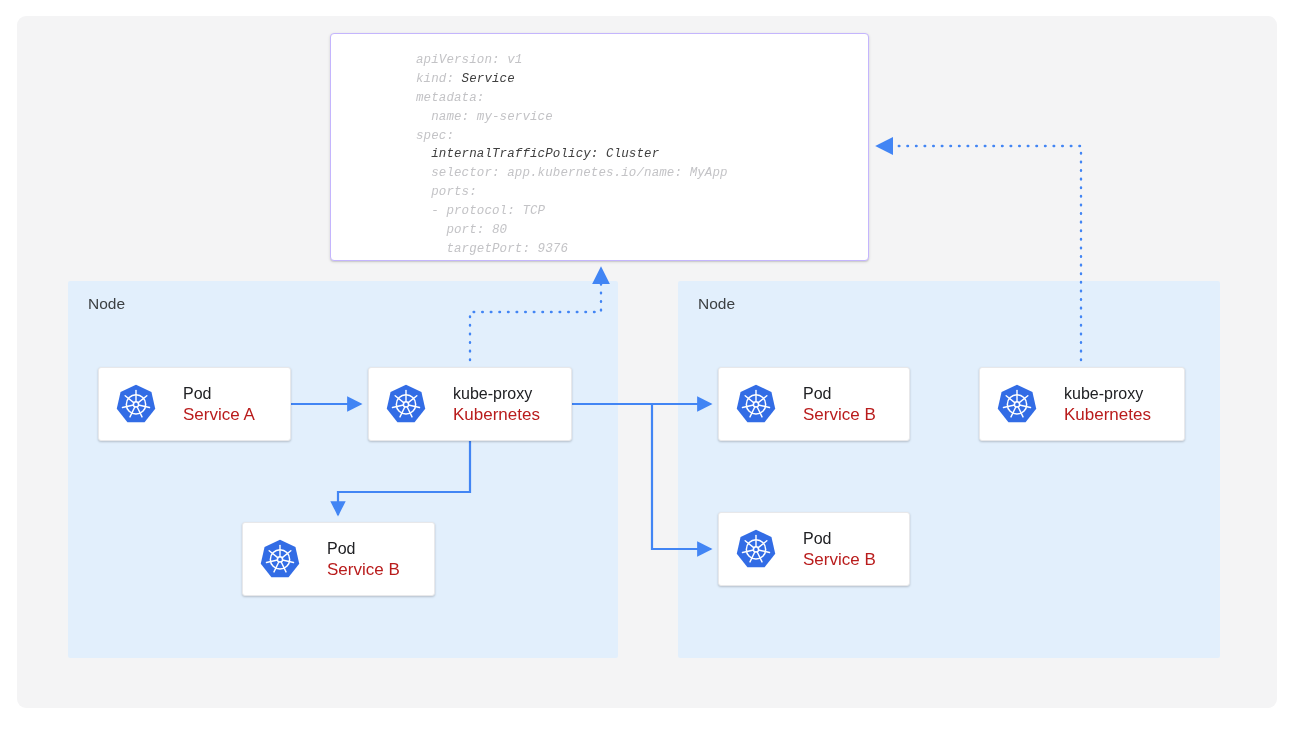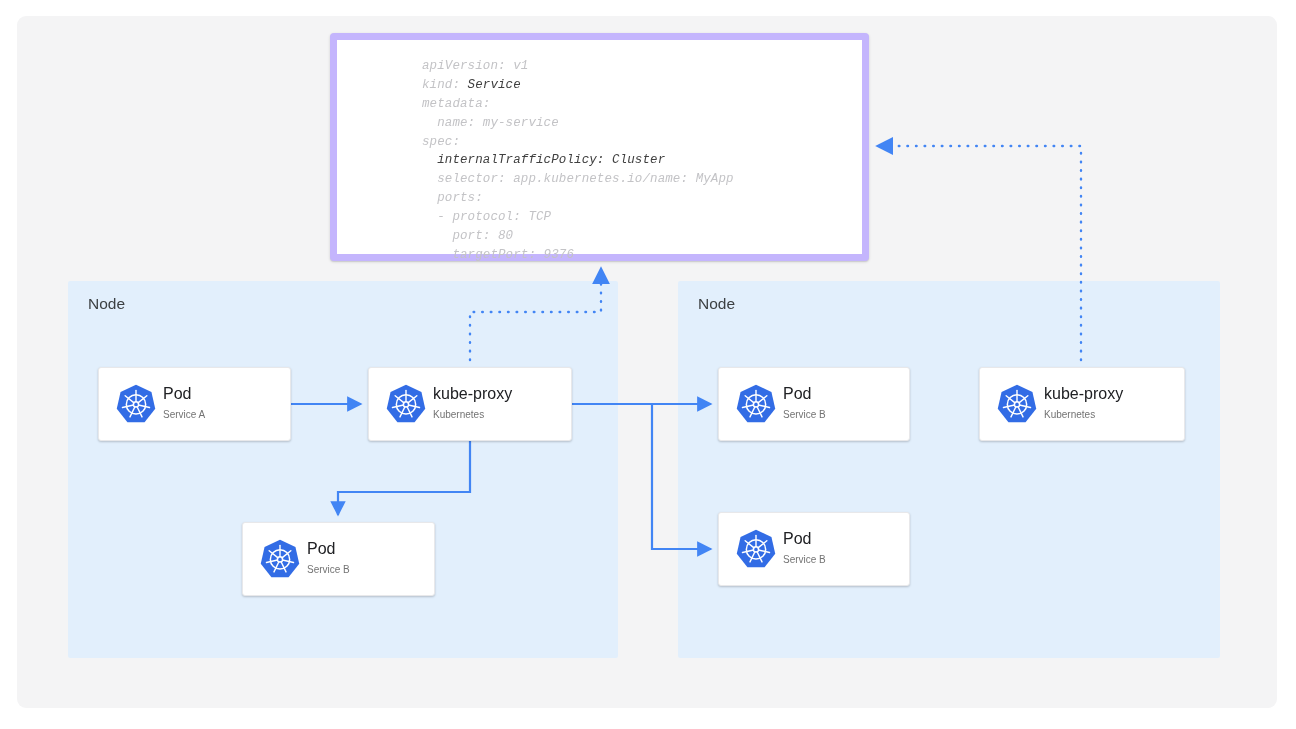--- a/index.html
+++ b/index.html
@@ -22,21 +22,21 @@
     width: 1260px; height: 692px;
     background: #f4f4f5;
     border-radius: 9px;
   }
   
   .yaml-card {
     position: absolute;
     left: 330px; top: 33px;
     width: 539px; height: 228px;
     background: #ffffff;
-    border: 7px solid #c4b5fd;
+    border: 1px solid #c4b5fd;
     border-radius: 4px;
     box-shadow: 0 1px 3px rgba(0,0,0,0.14), 0 1px 1px rgba(0,0,0,0.07);
     box-sizing: border-box;
     z-index: 6;
   }
   .yaml-body {
     position: absolute;
     left: 85px; top: 17px;
     font-family: "Liberation Mono", "DejaVu Sans Mono", monospace;
     font-size: 12.5px;
@@ -78,34 +78,34 @@
     display: flex;
     align-items: center;
     z-index: 5;
   }
   .box .k8s-icon {
     flex: 0 0 auto;
     margin-left: 16px;
     width: 42px; height: 42px;
   }
   .box .box-text {
-    margin-left: 6px;
+    margin-left: 26px;
     display: flex;
     flex-direction: column;
     justify-content: flex-start;
   }
   .box-title {
     font-size: 16px;
     color: #202124;
     line-height: 21px;
     white-space: nowrap;
   }
   .box-sub {
-    font-size: 10px;
-    color: #737373;
+    font-size: 17px;
+    color: #b91c1c;
     line-height: 21px;
     white-space: nowrap;
   }
 
   
   #box-pod-service-a    { left: 98px;  top: 367px; width: 193px; height: 74px; }
   #box-kube-proxy-left  { left: 368px; top: 367px; width: 204px; height: 74px; }
   #box-pod-service-b-left { left: 242px; top: 522px; width: 193px; height: 74px; }
   #box-pod-service-b-top  { left: 718px; top: 367px; width: 192px; height: 74px; }
   #box-pod-service-b-bot  { left: 718px; top: 512px; width: 192px; height: 74px; }

